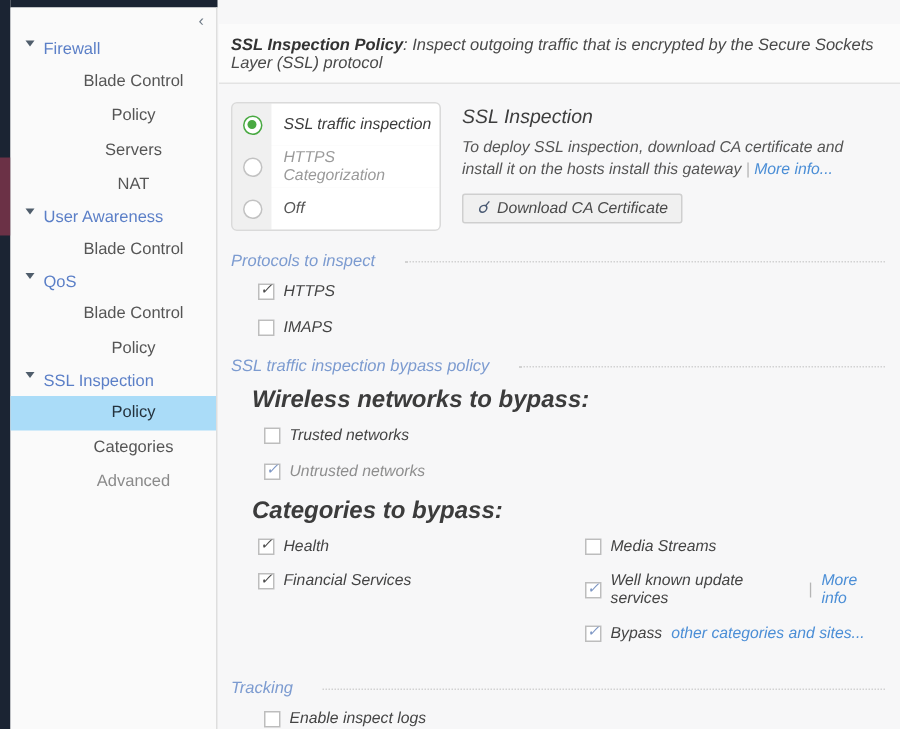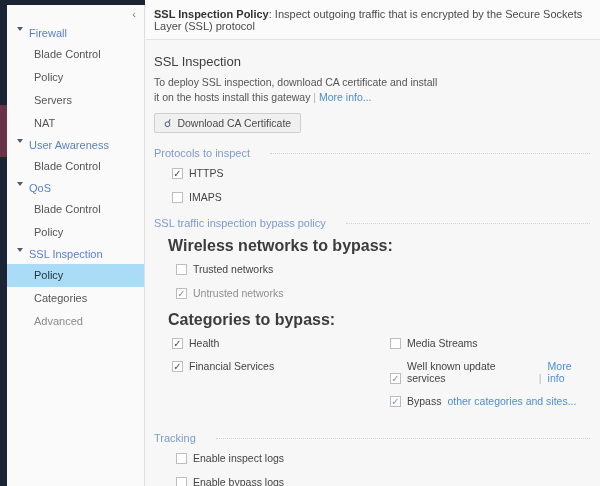--- a/index.html
+++ b/index.html
@@ -25,27 +25,27 @@
   }
   #collapse-row { height:18px; display:flex; justify-content:flex-end; align-items:center; padding-right:8px; }
   .collapse-chevron { color:#6e7a86; font-size:11px; cursor:pointer; line-height:1; }
 
   .nav-group-header {
     display:flex; gap:6px;
     padding:4px 0 4px 10px; color:#5b7fc7; font-size:11px; cursor:pointer;
   }
   .caret { width:0;height:0;border-left:3.5px solid transparent;border-right:3.5px solid transparent;border-top:4px solid #4f5d6b; }
   .nav-item {
-    padding:5px 0 5px 27px; color:#555; font-size:11px; cursor:pointer; line-height:13px;
+    padding:5px 0 5px 27px; color:#555; font-size:11px; cursor:pointer; line-height:13px;text-align:center;
   }
   .nav-item.selected { background:#aadcf8; color:#24323d; }
   .nav-item.muted { color:#8a8a8a; }
 
   
-  #main { position:absolute; left:146px; top:0; width:454px; height:459px; background:#f7f7f8; }
+  #main { position:absolute; left:146px; top:16px; width:454px; height:459px; background:#f7f7f8;font-style:italic; }
 
   #page-header {
     padding:8px 10px 7px 8px; font-size:11px; color:#4a4a4a;
     border-bottom:1px solid #e3e3e3; background:#fbfbfb;
   }
   #page-header b { color:#333; }
 
   
   #mode-area { display:flex; padding:12px 10px 0 8px; gap:14px; }
   #mode-card {
@@ -77,21 +77,21 @@
   
   .section { padding:0 10px 0 8px; }
   .section-title {
     display:flex; align-items:center; gap:20px;
     color:#7c9bd0; font-size:11px; margin:14px 0 8px 0;
   }
   .section-title .rule { flex:1; border-bottom:1px dotted #d2d2d2; height:1px; }
 
   .sub-label { font-weight:bold; font-size:16px; color:#3c3c3c; margin:0 0 8px 14px; }
 
-  .cb-row { display:flex; align-items:flex-end; gap:6px; margin:0 0 12px 18px; font-size:10.5px; color:#444; }
+  .cb-row { display:flex; align-items:center; gap:6px; margin:0 0 12px 18px; font-size:10.5px; color:#444; }
   .cb-row.indent2 { margin-left:22px; }
   .chk { width:11px;height:11px;border:1px solid #bdbdbd;background:#fff; display:flex;align-items:center;justify-content:center; cursor:pointer; flex:none;}
   .chk.checked::after { content:"✓"; font-size:10px; color:#4a4a4a; line-height:1; }
   .chk.checked.blue::after { color:#7d96c4; }
   .cb-row.dim { color:#8e8e8e; }
 
   .cb-grid { display:flex; }
   .cb-col { width:50%; }
   .cb-col .cb-row { margin-bottom:11px; }
 </style>
@@ -140,20 +140,40 @@
 
 <div id="main">
 
   <div id="page-header">
     <b>SSL Inspection Policy</b><span>:</span>
     <span>Inspect outgoing traffic that is encrypted by the Secure Sockets Layer (SSL) protocol</span>
   </div>
 
   <div id="mode-area">
 
+    <div id="mode-card">
+      <div class="mode-row">
+        <div class="mode-gutter">
+          <span class="radio checked"></span>
+        </div>
+        <div class="mode-label">SSL traffic inspection</div>
+      </div>
+      <div class="mode-row disabled">
+        <div class="mode-gutter">
+          <span class="radio"></span>
+        </div>
+        <div class="mode-label">HTTPS Categorization</div>
+      </div>
+      <div class="mode-row off">
+        <div class="mode-gutter">
+          <span class="radio"></span>
+        </div>
+        <div class="mode-label">Off</div>
+      </div>
+    </div>
 
     <div id="info">
       <h2>SSL Inspection</h2>
       <p>
         <span>To deploy SSL inspection, download CA certificate and install it on the hosts install this gateway</span>
         <span class="sep">|</span>
         <a class="link">More info...</a>
       </p>
       <div id="download-btn">
         <span class="cert-icon">☌</span>

